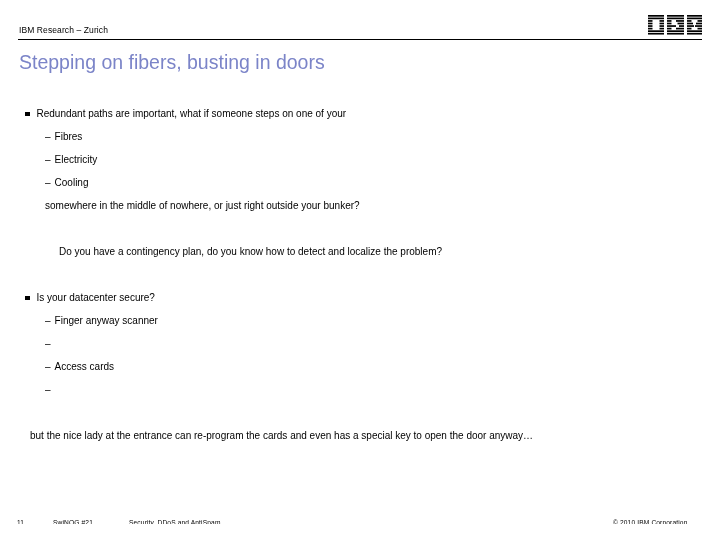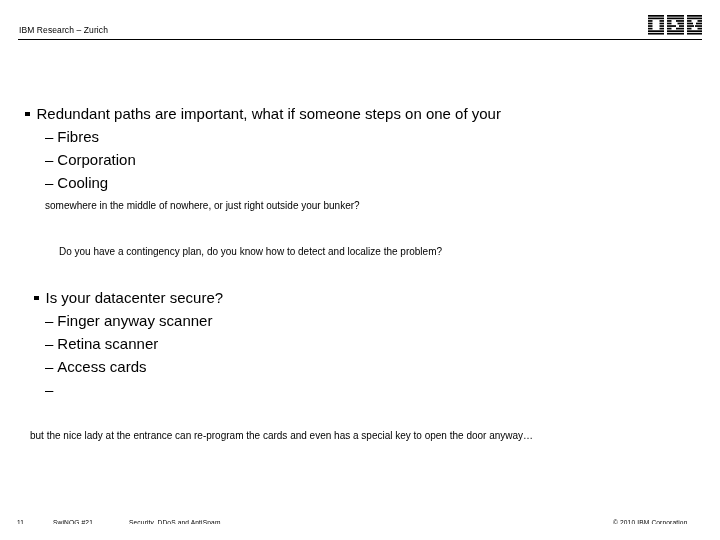--- a/index.html
+++ b/index.html
@@ -75,21 +75,21 @@
     color: #000000;
     white-space: nowrap;
   }
   .line.wrap {
     white-space: normal;
   }
   .bullet-row {
     position: absolute;
     display: flex;
     align-items: flex-start;
-    font-size: 15px;
+    font-size: 10px;
     line-height: 18px;
     color: #000000;
     white-space: nowrap;
   }
   .bullet-mark {
     display: inline-block;
     width: 4.5px;
     height: 4.5px;
     background: #000000;
     margin-right: 7px;
@@ -165,60 +165,60 @@
         <rect x="19" y="15.3" width="17" height="1.7"></rect>
         <rect x="39" y="15.3" width="15" height="1.7"></rect>
 
         <rect x="0" y="17.85" width="16" height="1.7"></rect>
         <rect x="19" y="17.85" width="17" height="1.7"></rect>
         <rect x="39" y="17.85" width="15" height="1.7"></rect>
       </g>
     </svg>
   </div>
 
+  <div class="slide-title">Stepping on fibers, busting in doors</div>
 
   <div class="body-area">
 
     <div class="bullet-row" style="left:25px; top:105px;">
       <span class="bullet-mark"></span>
       <span>Redundant paths are important, what if someone steps on one of your</span>
     </div>
 
     <div class="bullet-row" style="left:45px; top:128px;">
       <span class="dash-mark">–</span>
       <span>Fibres</span>
     </div>
 
     <div class="bullet-row" style="left:45px; top:151px;">
       <span class="dash-mark">–</span>
-      <span>Corporation</span>
+      <span>Electricity</span>
     </div>
 
     <div class="bullet-row" style="left:45px; top:174px;">
       <span class="dash-mark">–</span>
       <span>Cooling</span>
     </div>
 
     <div class="line" style="left:45px; top:197px;">somewhere in the middle of nowhere, or just right outside your bunker?</div>
 
     <div class="line" style="left:59px; top:243px;">Do you have a contingency plan, do you know how to detect and localize the problem?</div>
 
-    <div class="bullet-row" style="left:34px; top:289px;">
+    <div class="bullet-row" style="left:25px; top:289px;">
       <span class="bullet-mark"></span>
       <span>Is your datacenter secure?</span>
     </div>
 
     <div class="bullet-row" style="left:45px; top:312px;">
       <span class="dash-mark">–</span>
       <span>Finger anyway scanner</span>
     </div>
 
     <div class="bullet-row" style="left:45px; top:335px;">
       <span class="dash-mark">–</span>
-      <span>Retina scanner</span>
     </div>
 
     <div class="bullet-row" style="left:45px; top:358px;">
       <span class="dash-mark">–</span>
       <span>Access cards</span>
     </div>
 
     <div class="bullet-row" style="left:45px; top:381px;">
       <span class="dash-mark">–</span>
     </div>

